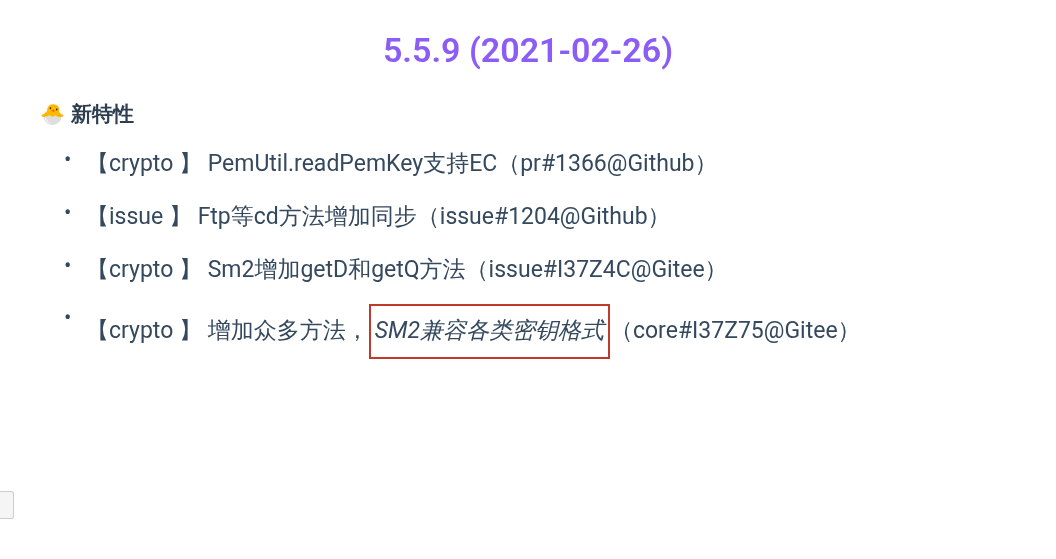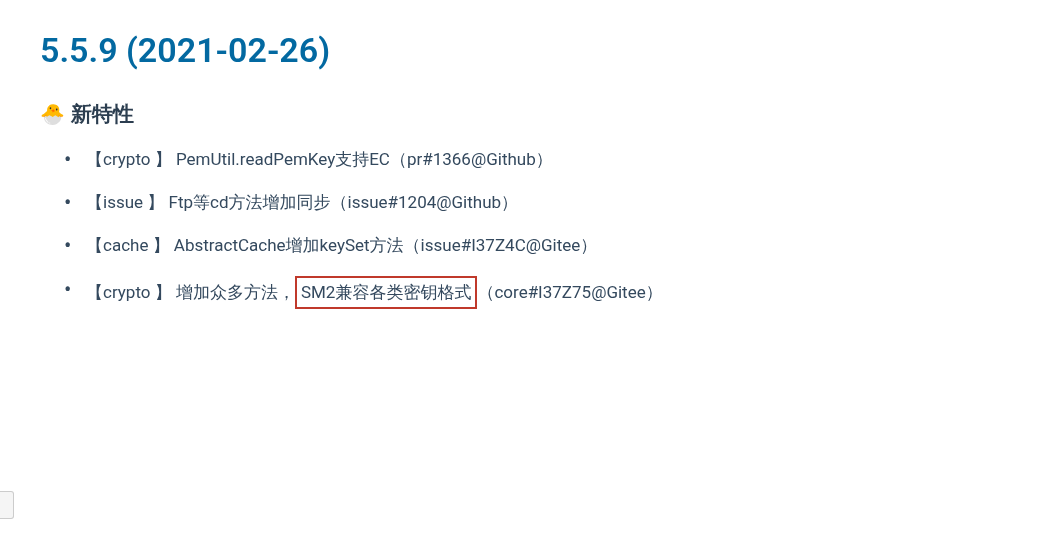--- a/index.html
+++ b/index.html
@@ -9,23 +9,24 @@
     }
     body {
       font-family: -apple-system, BlinkMacSystemFont, "Segoe UI", Roboto, "Helvetica Neue", Arial, "Microsoft YaHei", sans-serif;
       background: #ffffff;
       padding: 20px 40px;
       color: #34495e;
     }
     .main-heading {
       font-size: 34px;
       font-weight: 600;
-      color: #0369a1;
+      color: #8b5cf6;
       margin-bottom: 30px;
       margin-top: 10px;
+      text-align: center;
     }
     .sub-heading {
       font-size: 21px;
       font-weight: 700;
       color: #2c3e50;
       margin-bottom: 18px;
       display: flex;
       align-items: center;
       gap: 6px;
     }
@@ -34,37 +35,38 @@
       font-size: 20px;
     }
     ul.feature-list {
       list-style: none;
       padding-left: 28px;
     }
     ul.feature-list li {
       position: relative;
       padding-left: 18px;
       margin-bottom: 16px;
-      font-size: 17px;
+      font-size: 23px;
       line-height: 1.6;
       color: #34495e;
     }
     ul.feature-list li::before {
       content: "•";
       position: absolute;
       left: -4px;
       top: 0;
       font-size: 22px;
       color: #34495e;
       line-height: 1.3;
     }
     .highlight-box {
       border: 2px solid #c0392b;
-      padding: 1px 4px;
+      padding: 7px 4px;
       display: inline-block;
+      font-style: italic;
     }
     .sidebar-tab {
       position: fixed;
       left: 0;
       bottom: 40px;
       width: 14px;
       height: 28px;
       border: 1px solid #ccc;
       border-left: none;
       border-radius: 0 3px 3px 0;
@@ -82,20 +84,20 @@
 </h3>
 
 <ul class="feature-list">
   <li>
     <span>【crypto 】</span><span> PemUtil.readPemKey支持EC（pr#1366@Github）</span>
   </li>
   <li>
     <span>【issue 】</span><span> Ftp等cd方法增加同步（issue#1204@Github）</span>
   </li>
   <li>
-    <span>【cache 】</span><span> AbstractCache增加keySet方法（issue#I37Z4C@Gitee）</span>
+    <span>【crypto 】</span><span> Sm2增加getD和getQ方法（issue#I37Z4C@Gitee）</span>
   </li>
   <li>
     <span>【crypto 】</span><span> 增加众多方法，</span><span class="highlight-box">SM2兼容各类密钥格式</span><span>（core#I37Z75@Gitee）</span>
   </li>
 </ul>
 
 <div class="sidebar-tab"></div>
 
 </body></html>

